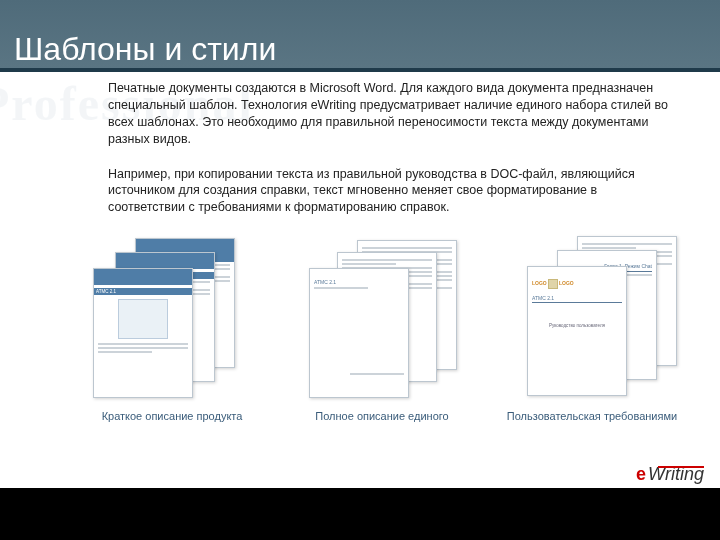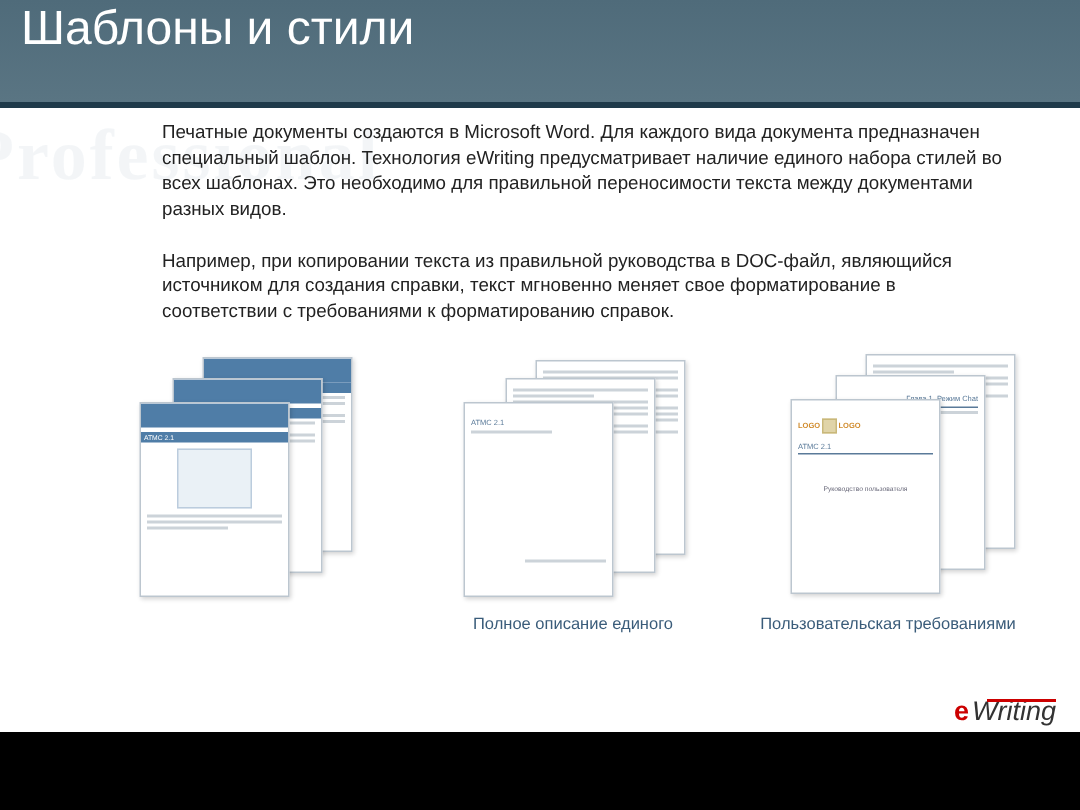--- a/index.html
+++ b/index.html
@@ -8,21 +8,21 @@
     height: 540px;
     font-family: Arial, "Helvetica Neue", sans-serif;
     background: #fff;
     overflow: hidden;
     position: relative;
   }
   .header {
     height: 72px;
     background: linear-gradient(180deg, #4f6b7a 0%, #5a7583 100%);
     display: flex;
-    align-items: flex-start;
+    align-items: flex-end;
     padding-left: 14px;
     border-bottom: 4px solid #1f3a4a;
   }
   .header-title {
     color: #fff;
     font-size: 32px;
     font-weight: 400;
   }
   .bg-deco {
     position: absolute;
@@ -151,20 +151,21 @@
       </div>
       <div class="page" style="left:6px; top:34px;">
         <div class="bluebar"></div>
         <div class="thinbar">ATMC 2.1</div>
         <div style="width:50px;height:40px;border:1px solid #bcd;margin:4px auto;background:#eaf1f6;"></div>
         <div class="line"></div>
           <div class="line"></div>
           <div class="line short"></div>
       </div>
     </div>
+    <div class="caption">Краткое описание продукта</div>
   </div>
 
   <div class="thumb-group">
     <div class="stack">
       <div class="page" style="left:60px; top:6px;">
         <div class="line"></div>
           <div class="line"></div>
           <div class="line short"></div>
         <div class="line"></div>
           <div class="line"></div>

